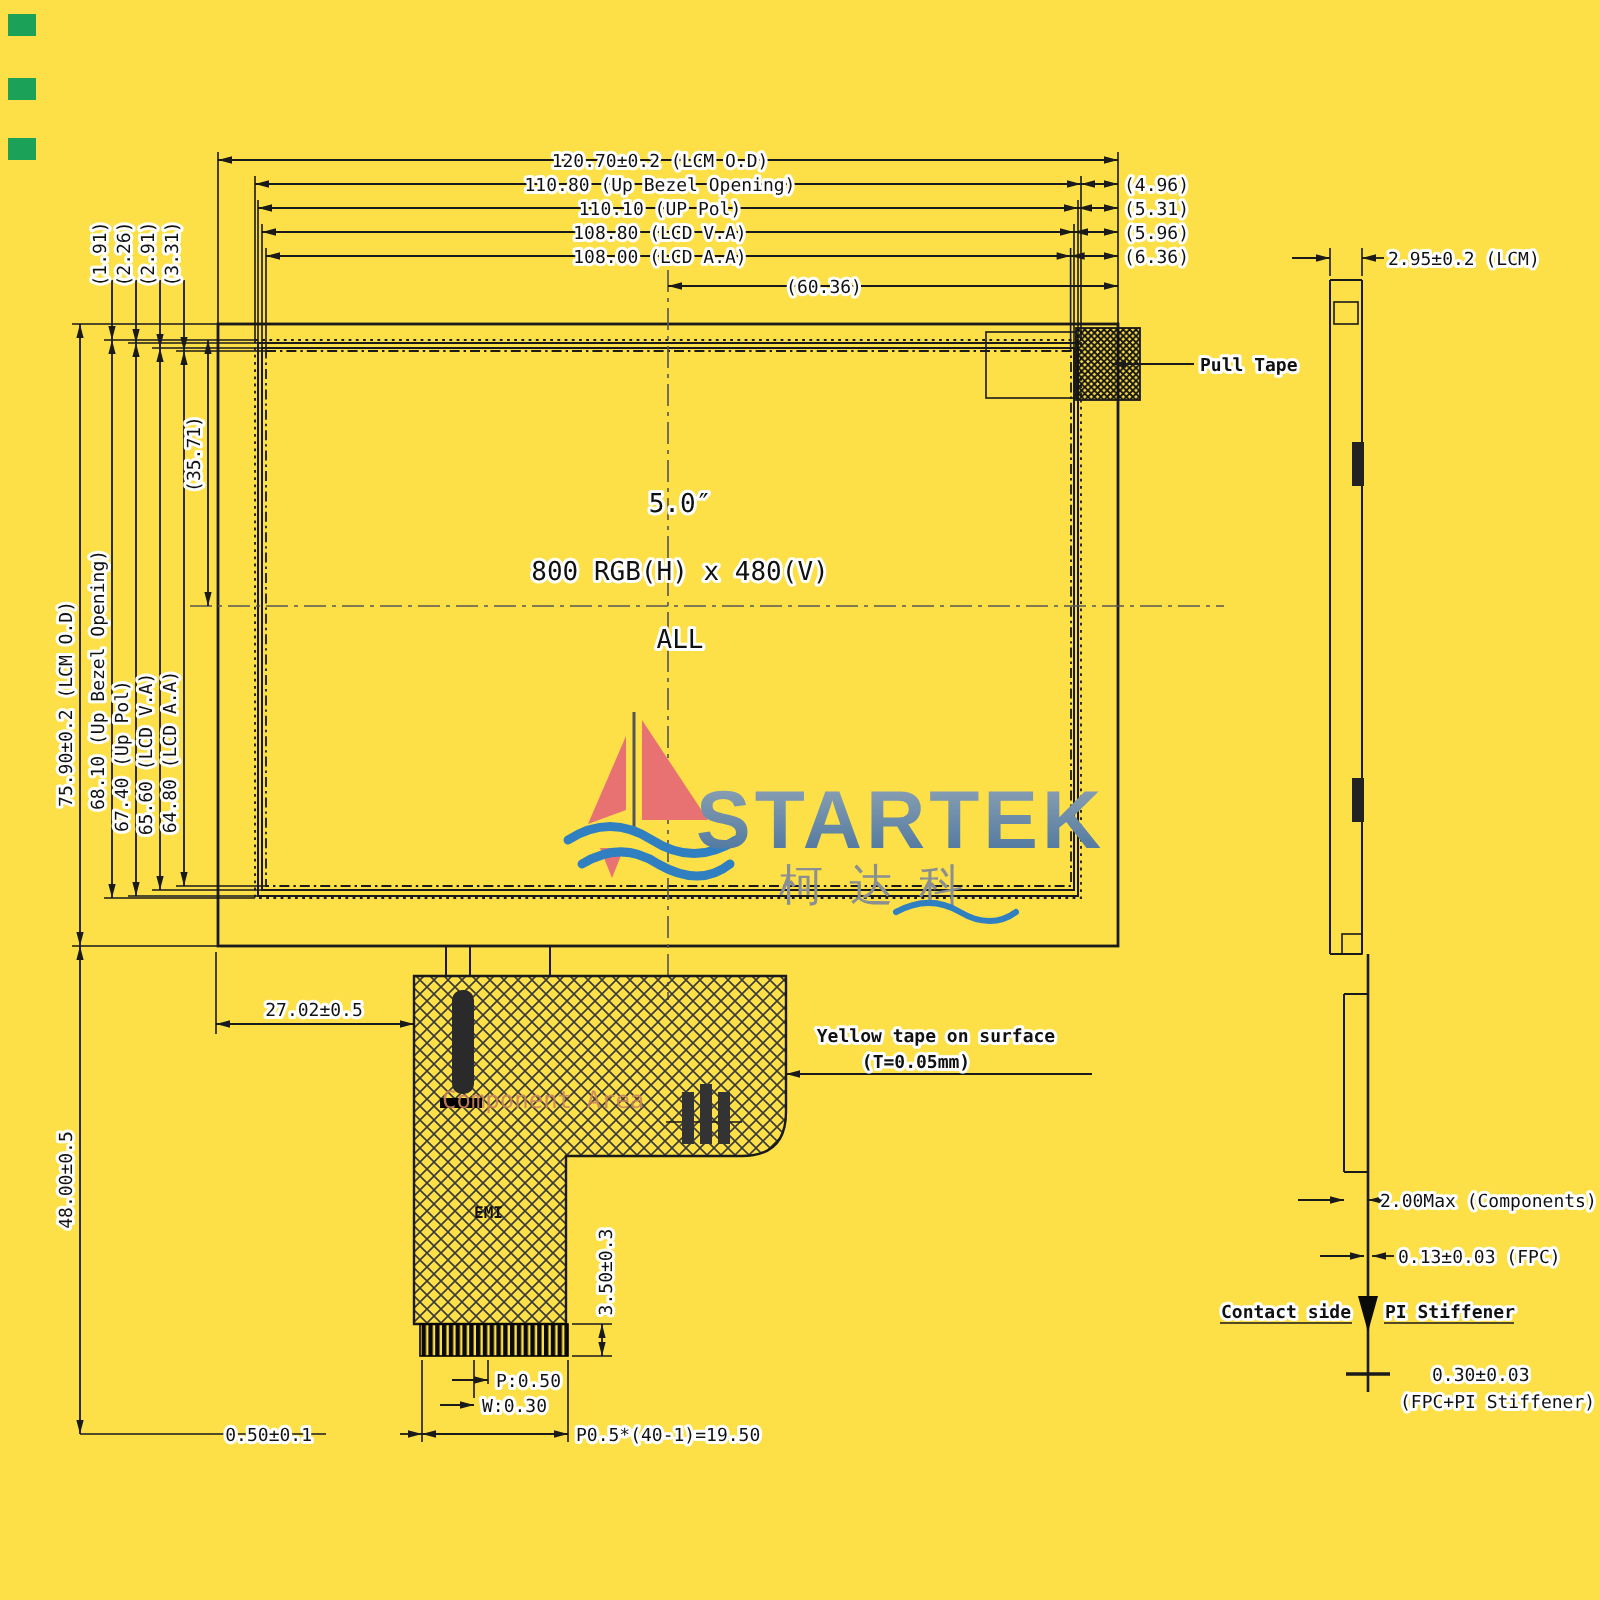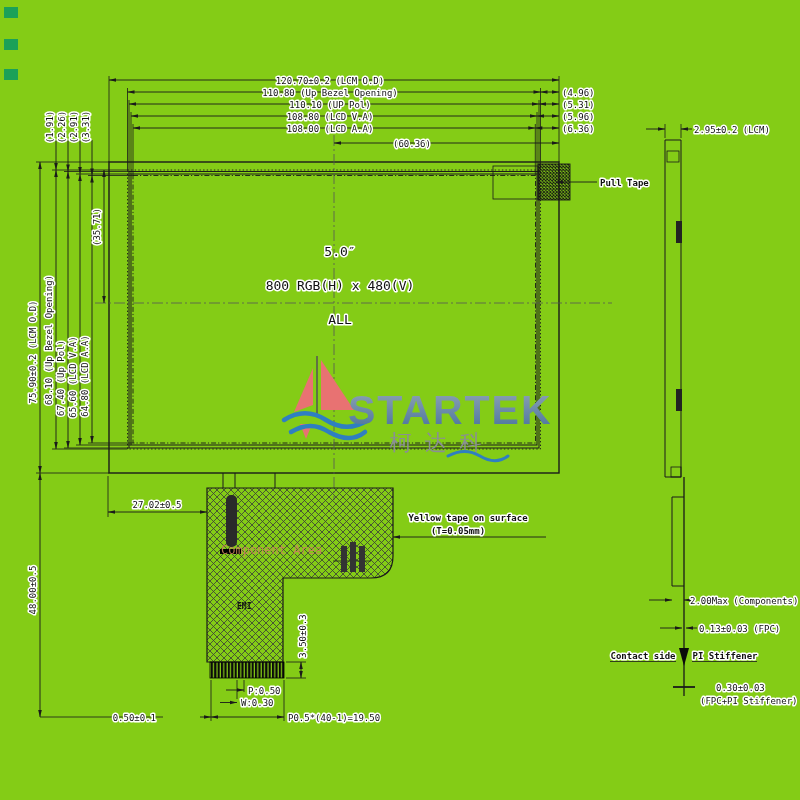--- a/index.html
+++ b/index.html
@@ -1,16 +1,16 @@
 <!DOCTYPE html>
 <html><head>
 <meta charset="utf-8">
 <style>
   html,body{margin:0;padding:0;background:#ffffff;}
-  .stage{width:800px;height:800px;position:relative;background:#84cc16;overflow:hidden;}
+  .stage{width:800px;height:800px;position:relative;background:#fde047;overflow:hidden;}
   svg{display:block;}
   .ln{stroke:#1a1a1a;stroke-width:1;fill:none;}
   .ln2{stroke:#1a1a1a;stroke-width:1.4;fill:none;}
   .thin{stroke:#1a1a1a;stroke-width:0.8;fill:none;}
   .dim{stroke:#1a1a1a;stroke-width:0.9;fill:none;}
   .cl{stroke:#555;stroke-width:0.8;fill:none;stroke-dasharray:11 3 2 3;}
   .dot{stroke:#1a1a1a;stroke-width:0.9;fill:none;stroke-dasharray:1.4 2.2;}
   .dadot{stroke:#1a1a1a;stroke-width:0.9;fill:none;stroke-dasharray:5 2 1.2 2;}
   .t{font-family:"DejaVu Sans Mono",monospace;font-size:9px;fill:#111;
      paint-order:stroke;stroke:#fff;stroke-width:3px;stroke-linejoin:round;}

